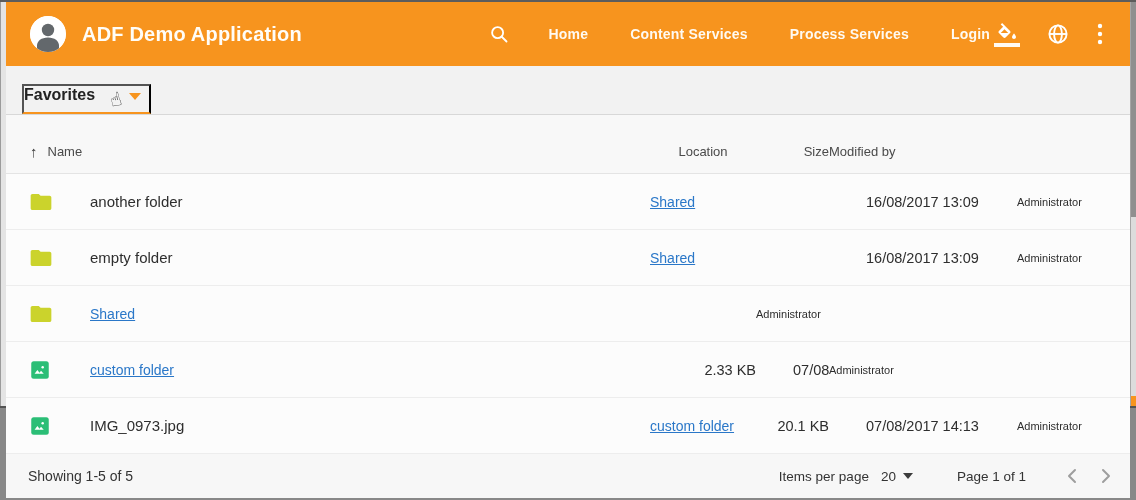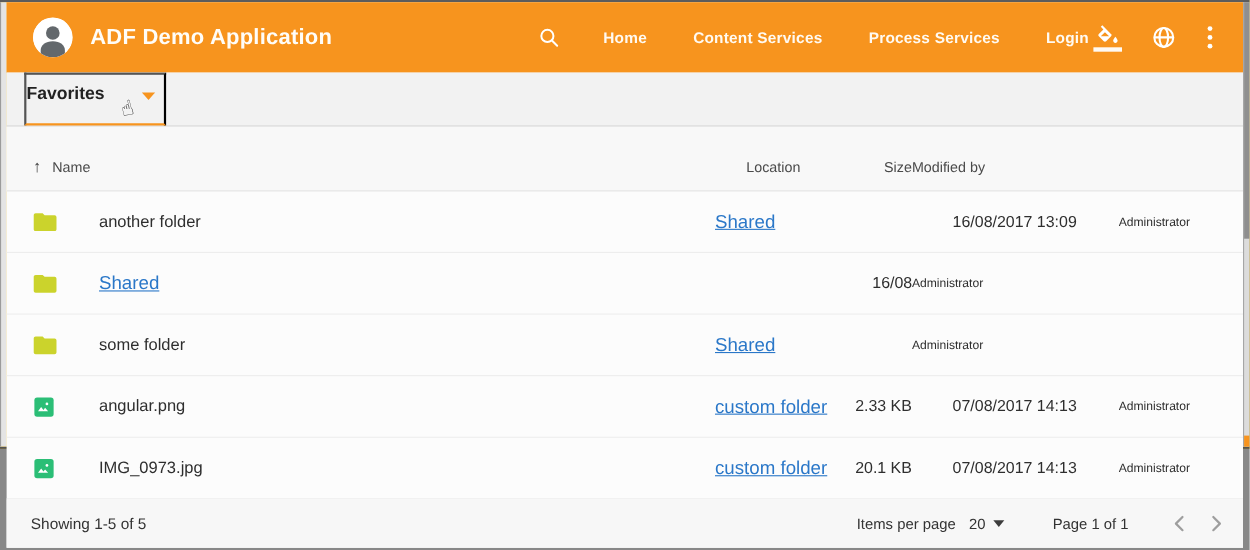--- a/index.html
+++ b/index.html
@@ -26,21 +26,21 @@
   .app-title{font-size:20px;font-weight:bold;margin-left:16px;letter-spacing:.2px;color:#fffdf8;white-space:nowrap;}
   .appbar .spacer{flex:1;}
   .icon-btn{background:none;border:none;cursor:pointer;display:flex;align-items:center;justify-content:center;padding:4px;}
   .nav{display:flex;align-items:center;gap:42px;margin-left:34px;}
   .nav-item{background:none;border:none;cursor:pointer;color:#fffaf2;font-size:14px;font-weight:bold;font-family:inherit;letter-spacing:.2px;white-space:nowrap;}
   .appbar-icons{display:flex;align-items:center;gap:18px;}
   .bucket-wrap{display:flex;flex-direction:column;align-items:center;gap:1px;}
   .bucket-underline{width:26px;height:4px;background:#fff;opacity:.95;}
 
   
-  .subbar{height:49px;flex:0 0 49px;background:#f2f2f2;border-bottom:1px solid #d8d8d8;position:relative;display:flex;padding:0 0 0 16px;}
+  .subbar{height:49px;flex:0 0 49px;background:#f2f2f2;border-bottom:1px solid #d8d8d8;position:relative;display:flex;align-items:flex-end;padding:0 0 0 16px;}
   .fav-tab{display:inline-flex;align-items:center;border-bottom:2px solid var(--accent);padding:0 8px 8px 0;min-width:118px;cursor:pointer;background:none;font-family:inherit;}
   .fav-title{font-size:16px;font-weight:bold;color:#222;}
   .fav-caret{width:0;height:0;border-left:6px solid transparent;border-right:6px solid transparent;border-top:7px solid var(--accent);margin-left:34px;margin-bottom:-2px;}
   .hand-cursor{position:absolute;left:104px;top:22px;font-size:19px;color:#1f1f1f;transform:rotate(-14deg);
     font-family:"DejaVu Sans",sans-serif;text-shadow:0 0 2px #fff,0 0 2px #fff;}
 
   
   .table{flex:1;display:flex;flex-direction:column;background:#fcfcfc;}
   .thead{height:59px;flex:0 0 59px;display:grid;grid-template-columns:60px 1fr 106px 73px 188px 113px;
     align-items:center;padding:14px 0 0 24px;border-bottom:1px solid #e4e4e4;background:#f8f8f8;
@@ -48,21 +48,21 @@
   .trow{height:56px;flex:0 0 56px;display:grid;grid-template-columns:60px 1fr 106px 73px 188px 113px;
     align-items:center;padding-left:24px;border-bottom:1px solid #ededed;font-size:15px;color:#2e2e2e;cursor:pointer;}
   .col-name-h{display:flex;align-items:center;gap:10px;cursor:pointer;background:none;border:none;font-family:inherit;font-size:13px;color:#4a4a4a;grid-column:1 / span 2;}
   .sort-arrow{font-size:15px;color:#3d3d3d;line-height:1;}
   .col-h{cursor:pointer;background:none;border:none;font-family:inherit;font-size:13px;color:#4a4a4a;text-align:left;padding:0;}
   .h-location{text-align:center;}
   .h-size{text-align:right;}
   .h-modified{padding-left:37px;}
   .cell{white-space:nowrap;overflow:hidden;}
   .icon-cell{display:flex;align-items:center;}
-  .loc-cell a{color:var(--link);font-size:17px;}
+  .loc-cell a{color:var(--link);font-size:14px;}
   .size-cell{text-align:right;font-size:14.5px;}
   .mod-cell{padding-left:37px;font-size:14.5px;}
   .modby-cell{font-size:11px;}
 
   
   .tfoot{height:44px;flex:0 0 44px;background:#f7f7f7;display:flex;align-items:center;padding:0 14px 0 22px;font-size:14px;color:#333;}
   .tfoot .spacer{flex:1;}
   .ipp{display:flex;align-items:center;gap:8px;font-size:13.5px;color:#333;}
   .ipp-select{display:flex;align-items:center;gap:7px;background:none;border:none;cursor:pointer;font-family:inherit;font-size:13.5px;color:#333;padding:2px 4px;}
   .dd-caret{width:0;height:0;border-left:5px solid transparent;border-right:5px solid transparent;border-top:6px solid #3c3c3c;}
@@ -164,53 +164,52 @@
           <div class="cell modby-cell">Administrator</div>
         </div>
 
         <div class="trow">
           <div class="cell icon-cell">
             <svg class="ic-folder" width="22" height="18" viewBox="0 0 24 20">
               <path d="M9.5 1H2.5C1.4 1 .5 1.9.5 3v14c0 1.1.9 2 2 2h19c1.1 0 2-.9 2-2V5c0-1.1-.9-2-2-2h-10l-2-2z" fill="var(--folder)"></path>
             </svg>
 
           </div>
+          <div class="cell name-cell">empty folder</div>
           <div class="cell loc-cell">
             <a href="#">Shared</a>
           </div>
           <div class="cell size-cell"></div>
           <div class="cell mod-cell">16/08/2017 13:09</div>
           <div class="cell modby-cell">Administrator</div>
         </div>
 
         <div class="trow">
           <div class="cell icon-cell">
             <svg class="ic-folder" width="22" height="18" viewBox="0 0 24 20">
               <path d="M9.5 1H2.5C1.4 1 .5 1.9.5 3v14c0 1.1.9 2 2 2h19c1.1 0 2-.9 2-2V5c0-1.1-.9-2-2-2h-10l-2-2z" fill="var(--folder)"></path>
             </svg>
 
           </div>
-          <div class="cell name-cell">some folder</div>
           <div class="cell loc-cell">
             <a href="#">Shared</a>
           </div>
           <div class="cell size-cell"></div>
           <div class="cell modby-cell">Administrator</div>
         </div>
 
         <div class="trow">
           <div class="cell icon-cell">
 
             <svg class="ic-image" width="20" height="20" viewBox="0 0 24 24">
               <rect x="1.5" y="1.5" width="21" height="21" rx="3" fill="var(--image)"></rect>
               <path d="M5.5 16.5l3.4-4.5 2.5 3.2 1.8-2.3 3.3 3.6z" fill="#ffffff"></path>
               <circle cx="15.2" cy="8.6" r="1.5" fill="#ffffff"></circle>
             </svg>
           </div>
-          <div class="cell name-cell">angular.png</div>
           <div class="cell loc-cell">
             <a href="#">custom folder</a>
           </div>
           <div class="cell size-cell">2.33 KB</div>
           <div class="cell mod-cell">07/08/2017 14:13</div>
           <div class="cell modby-cell">Administrator</div>
         </div>
 
         <div class="trow">
           <div class="cell icon-cell">

